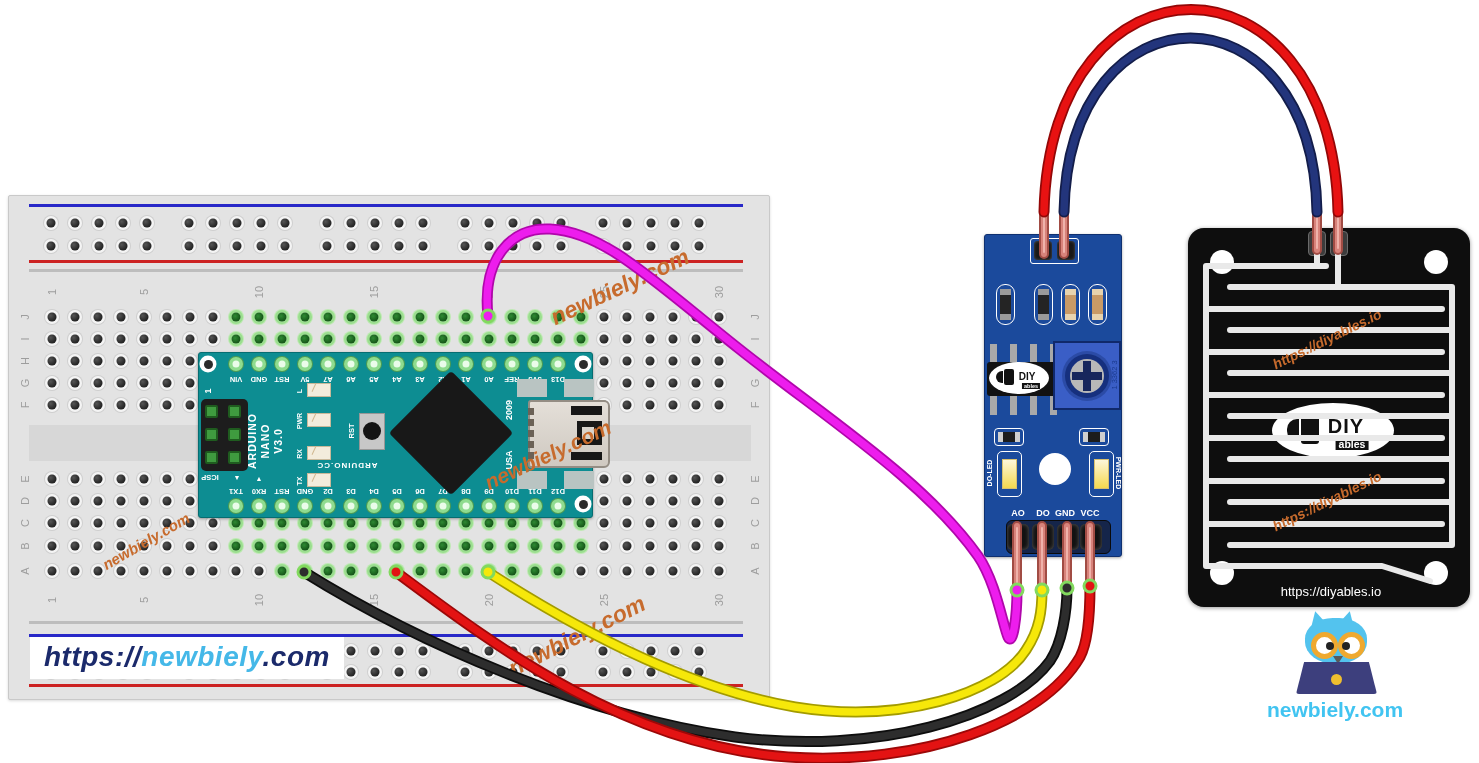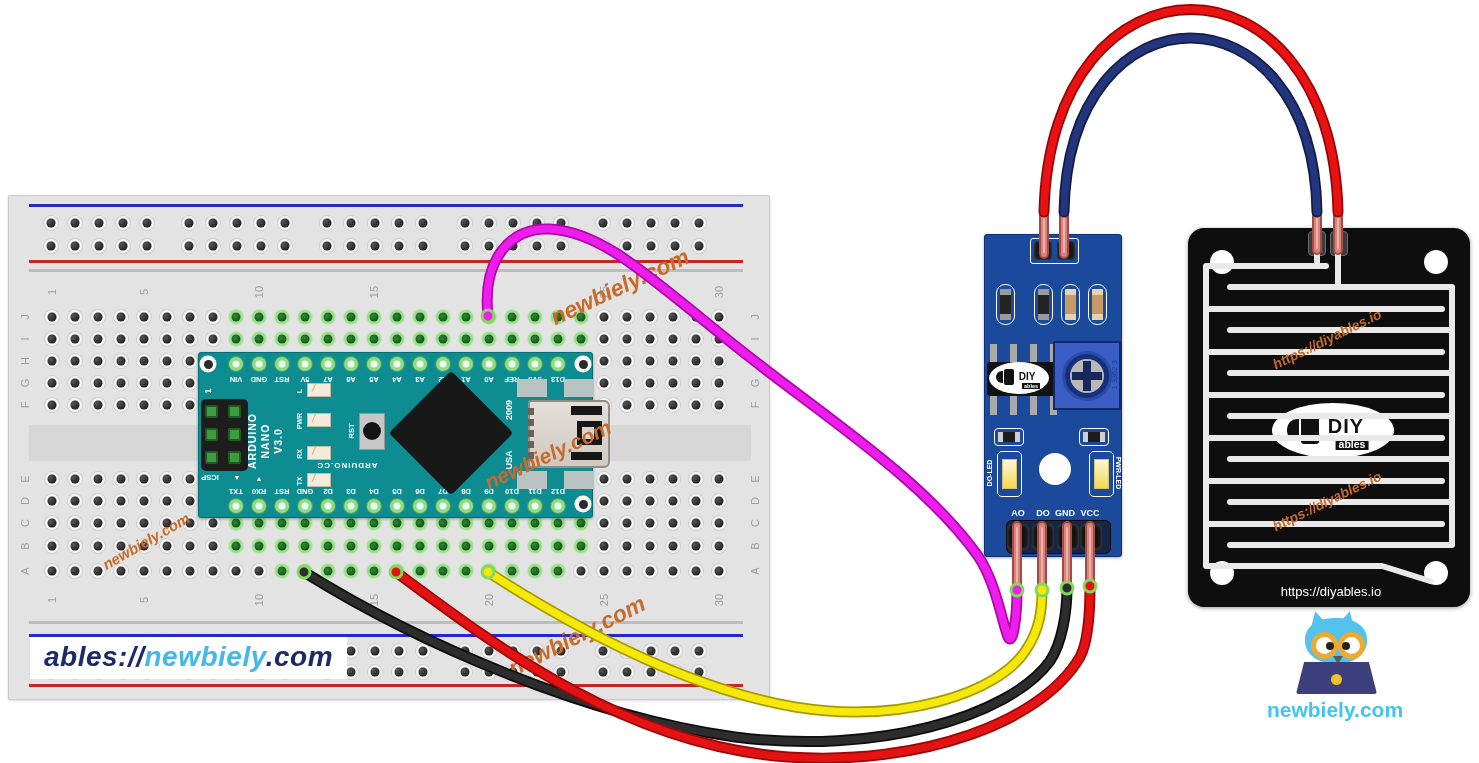--- a/index.html
+++ b/index.html
@@ -790,21 +790,21 @@
       <circle cx="1017" cy="590" r="6" fill="none" stroke="#82d95e" stroke-width="3"></circle>
       <circle cx="1042" cy="590" r="5" fill="#f6e80a"></circle>
       <circle cx="1042" cy="590" r="6" fill="none" stroke="#82d95e" stroke-width="3"></circle>
       <circle cx="1067" cy="588" r="5" fill="#2d2d2d"></circle>
       <circle cx="1067" cy="588" r="6" fill="none" stroke="#82d95e" stroke-width="3"></circle>
       <circle cx="1090" cy="586" r="5" fill="#e31313"></circle>
       <circle cx="1090" cy="586" r="6" fill="none" stroke="#82d95e" stroke-width="3"></circle>
     </svg>
 
   <div id="footer-label">
-    <span style="color:#1b2a6b">ables://</span><span style="color:#45b8e8">newbiely</span><span style="color:#1b2a6b">.com</span>
+    <span style="color:#1b2a6b">https://</span><span style="color:#45b8e8">newbiely</span><span style="color:#1b2a6b">.com</span>
   </div>
 
   <div id="owl">
     <div class="abs" style="left:1309px;top:611px;width:0;height:0;border-left:8px solid transparent;border-right:8px solid transparent;border-bottom:15px solid #53c3ee;transform:rotate(-14deg);"></div>
     <div class="abs" style="left:1340px;top:611px;width:0;height:0;border-left:8px solid transparent;border-right:8px solid transparent;border-bottom:15px solid #53c3ee;transform:rotate(14deg);"></div>
     <div class="abs" style="left:1305px;top:618px;width:62px;height:46px;background:#53c3ee;border-radius:45% 45% 48% 48%;"></div>
     <div class="abs" style="left:1311px;top:632px;width:27px;height:27px;border-radius:50%;border:5px solid #efa92f;background:#fff;"></div>
     <div class="abs" style="left:1338px;top:632px;width:27px;height:27px;border-radius:50%;border:5px solid #efa92f;background:#fff;"></div>
     <div class="abs" style="left:1326px;top:642px;width:8px;height:8px;border-radius:50%;background:#222;"></div>
     <div class="abs" style="left:1342px;top:642px;width:8px;height:8px;border-radius:50%;background:#222;"></div>

